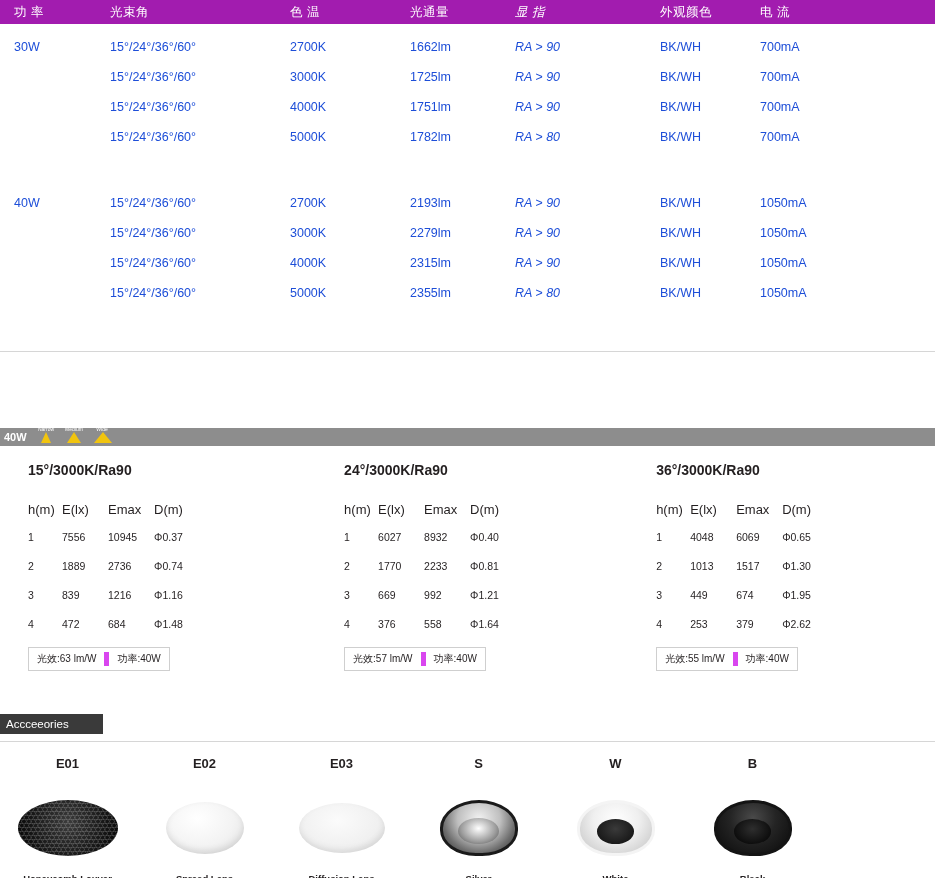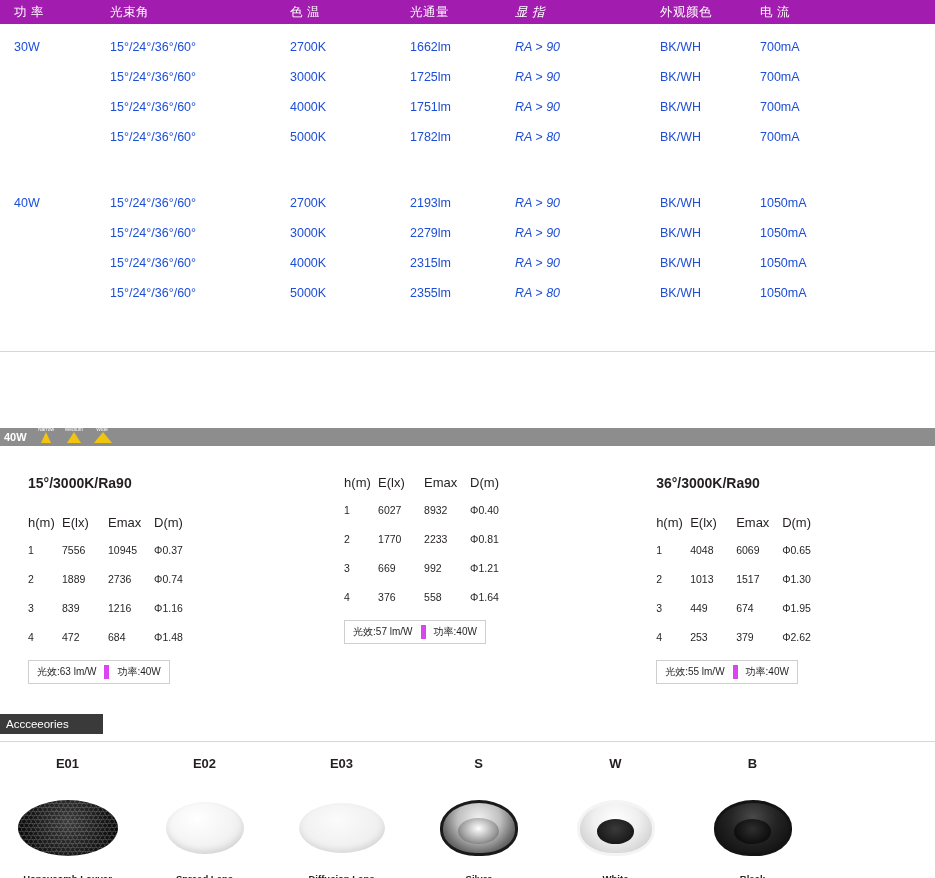--- a/index.html
+++ b/index.html
@@ -103,21 +103,21 @@
     border-left: 5px solid transparent;
     border-right: 5px solid transparent;
     border-bottom: 11px solid #f1c40f;
   }
   .cone.medium { border-left-width: 7px; border-right-width: 7px; }
   .cone.wide { border-left-width: 9px; border-right-width: 9px; }
 
   .photo-cols {
     position: absolute;
     left: 0;
-    top: 475px;
+    top: 462px;
     width: 935px;
     display: flex;
     gap: 25px;
   }
   .photo-col {
     width: 300px;
     box-sizing: border-box;
   }
   .photo-col.col1 { padding-left: 28px; }
   .photo-col.col2 { padding-left: 24px; }
@@ -449,20 +449,21 @@
       </tr>
     </tbody>
       </table>
     <div class="ph-footer">
       <span>光效:63 lm/W</span>
       <span>功率:40W</span>
     </div>
   </div>
 
   <div class="photo-col col2">
+    <div class="photo-title">24°/3000K/Ra90</div>
     <table class="ph-table">
       <tbody>
           <tr>
         <th class="ph-h">h(m)</th>
         <th class="ph-e">E(lx)</th>
         <th class="ph-m">Emax</th>
         <th class="ph-d">D(m)</th>
       </tr>
       <tr>
         <td>1</td>

